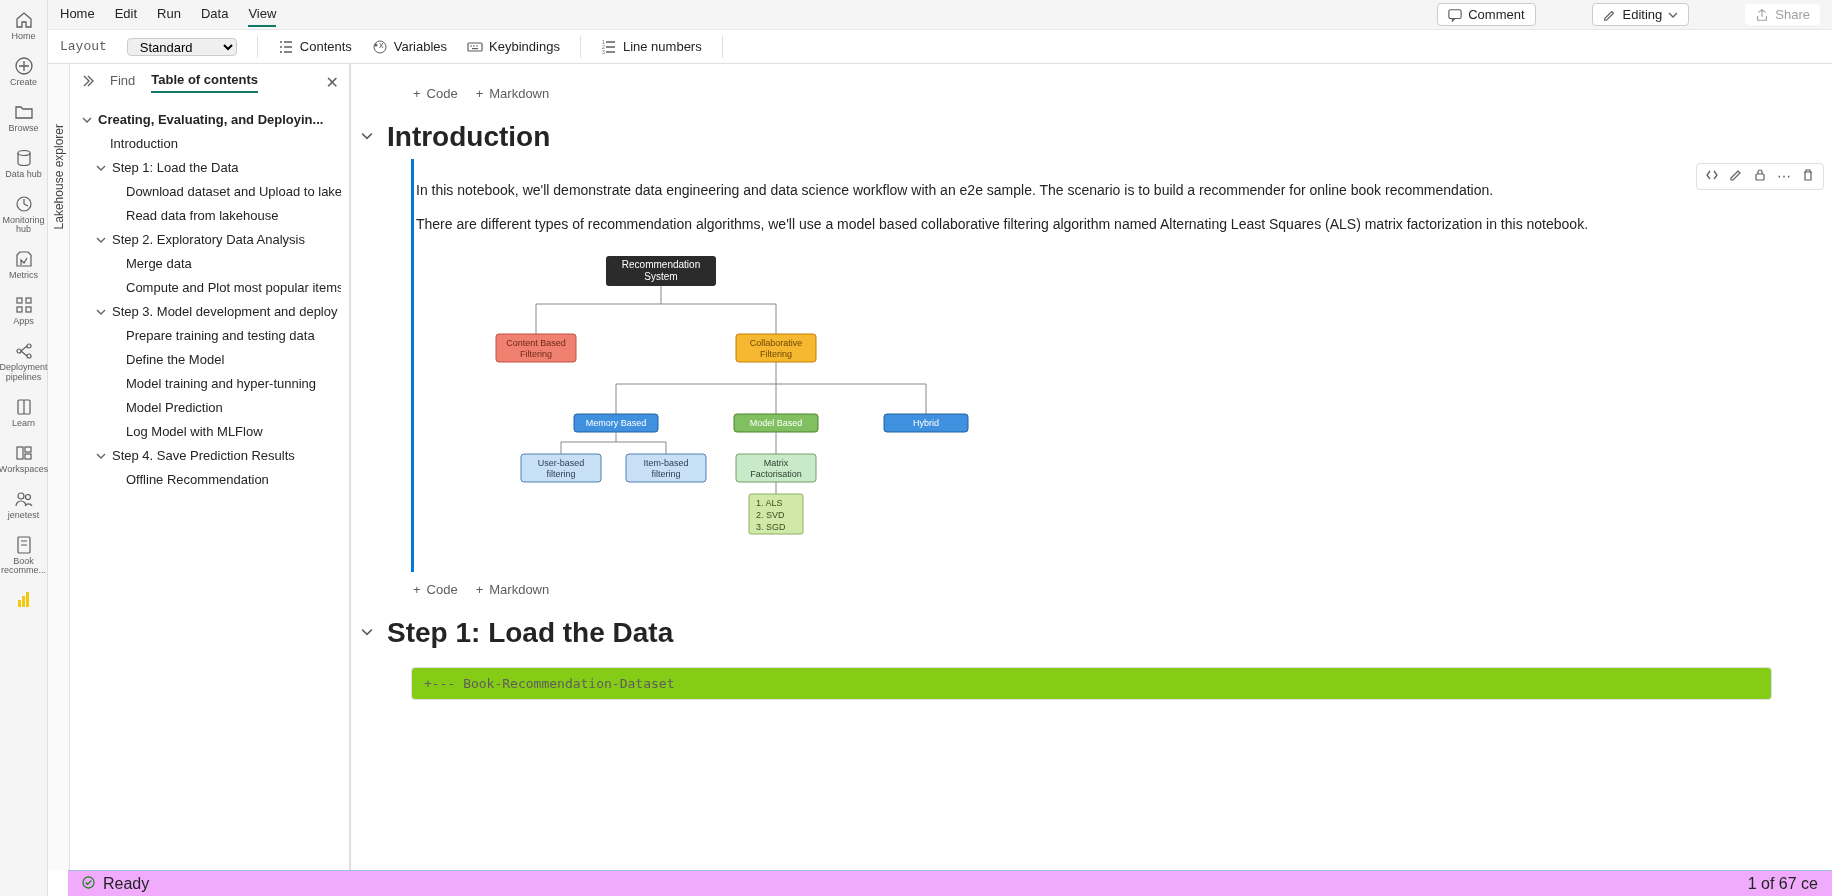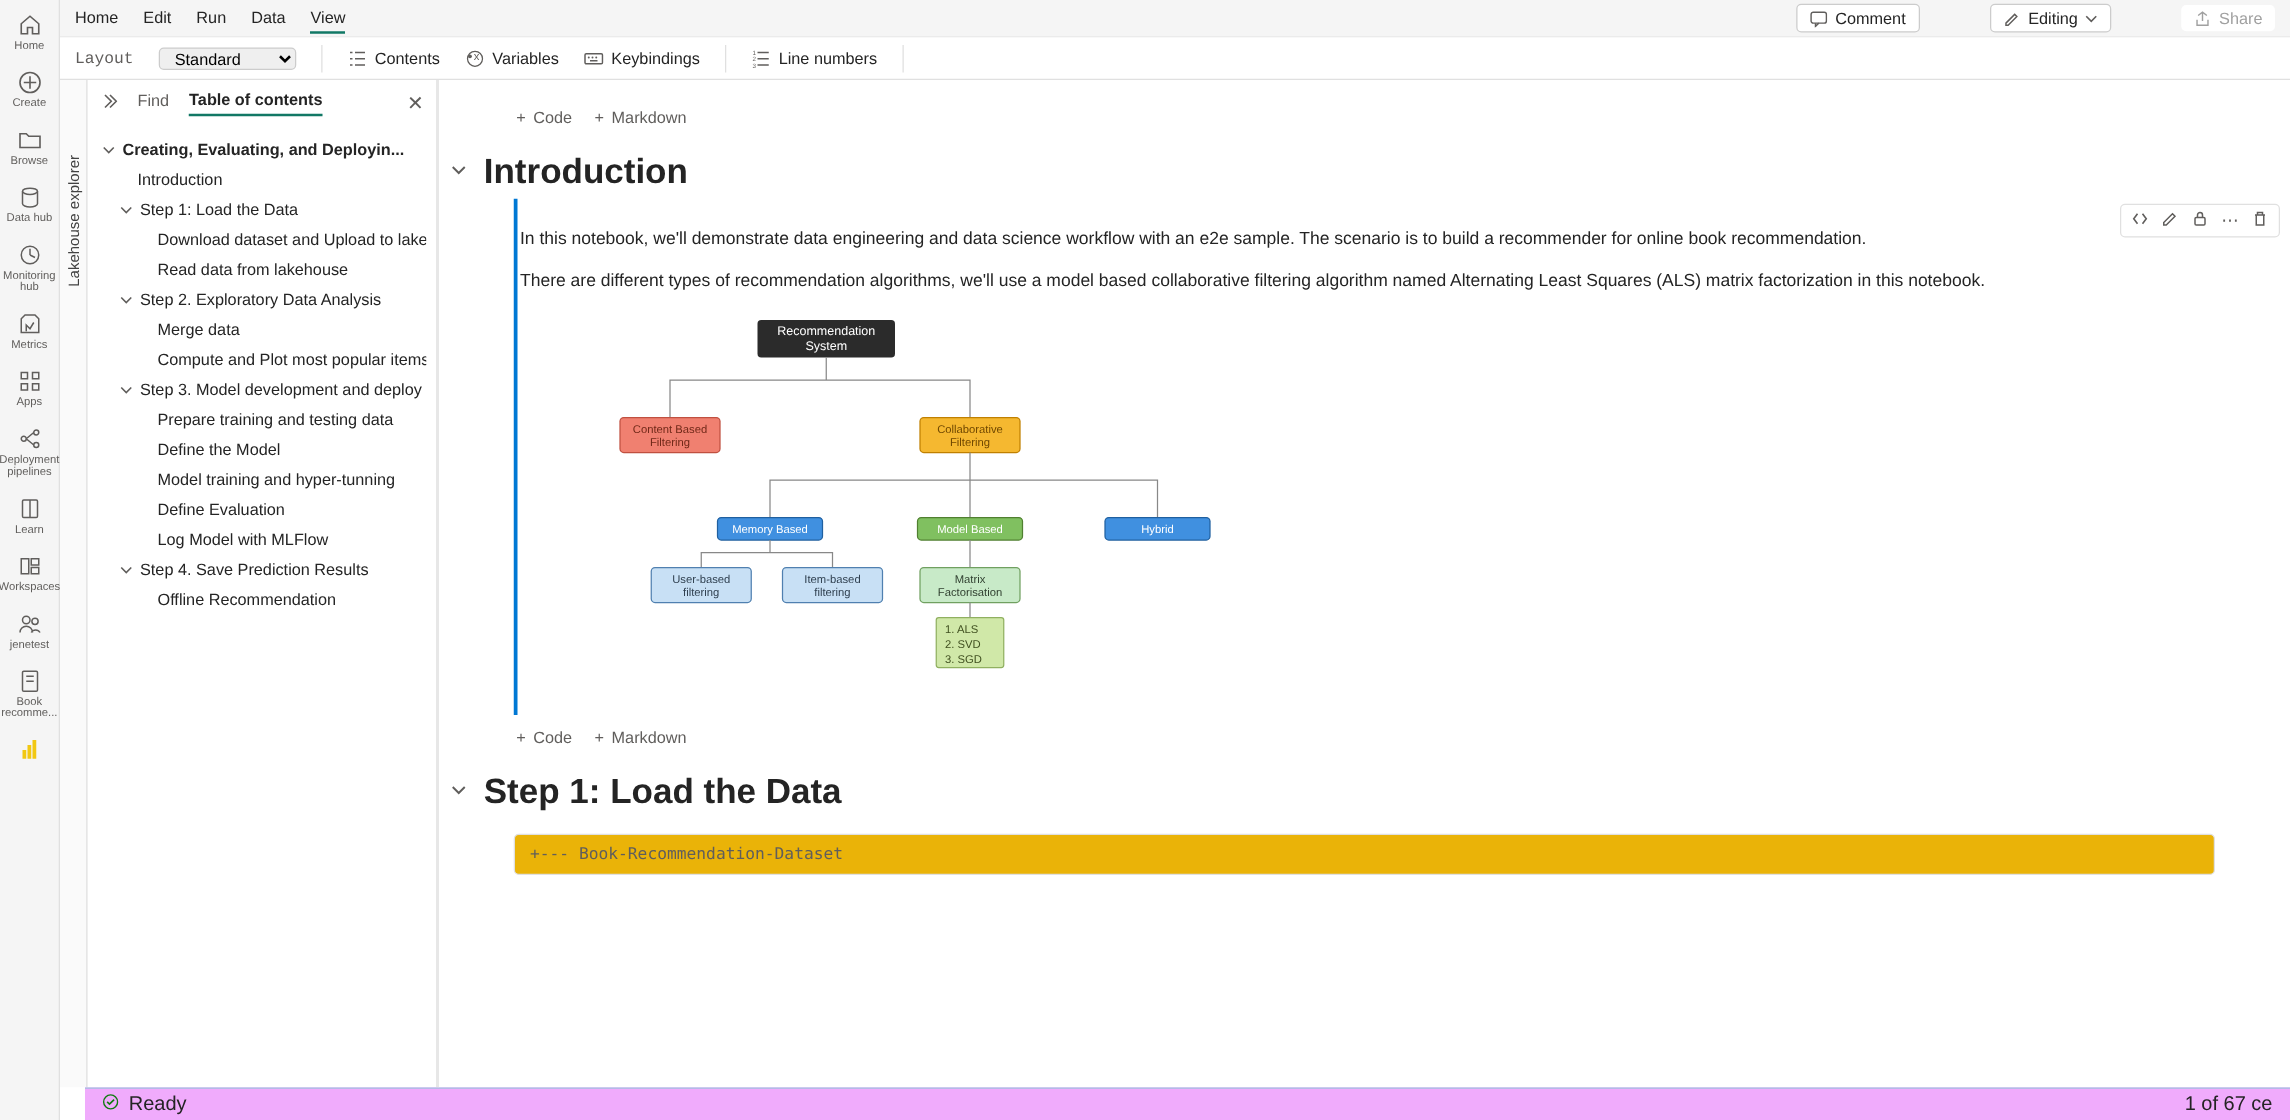--- a/index.html
+++ b/index.html
@@ -44,21 +44,21 @@
 .h1 { font-size: 38px; font-weight: 600; }
 .add-row { display: flex; gap: 18px; padding: 10px 0 12px 2px; }
 .add-btn { display: flex; align-items: center; gap: 6px; color: #605e5c; font-size: 13px; cursor: pointer; }
 .h2-row { display: flex; align-items: center; gap: 10px; margin-left: -50px; margin-top: 8px; }
 .h2 { font-size: 28px; font-weight: 600; }
 .cell { border-left: 3px solid #0078d4; padding: 22px 0 8px 2px; margin-top: 6px; position: relative; }
 .cell-toolbar { position: absolute; right: -52px; top: 4px; display: flex; gap: 10px; border: 1px solid #e0e0e0; background: #fff; border-radius: 4px; padding: 4px 8px; color: #605e5c; font-size: 14px; }
 .cell p { font-size: 14px; margin-bottom: 14px; line-height: 1.4; }
 .diagram { padding: 6px 0 10px 40px; }
 .diagram svg { display: block; }
-.code-block { background: #eab308; border: 1px solid #e0e0e0; border-radius: 4px; padding: 8px 12px; font-family: Consolas, monospace; font-size: 13px; color: #605e5c; margin-top: 18px; }
+.code-block { background: #84cc16; border: 1px solid #e0e0e0; border-radius: 4px; padding: 8px 12px; font-family: Consolas, monospace; font-size: 13px; color: #605e5c; margin-top: 18px; }
 .status { height: 26px; background: #f0abfc; display: flex; align-items: center; padding: 0 14px; font-size: 16px; color: #242424; gap: 8px; border-top: 1px solid #a0c0e0; margin-left: 20px; }
 .status .spacer { flex: 1; }
 svg { pointer-events: none; }
 .cursor-icon { position: absolute; }
 </style>
 </head>
 <body>
 
 <div class="app">
 
@@ -311,21 +311,21 @@
               <span class="chev">
                 <svg width="10" height="10" viewBox="0 0 10 10">
                   <path d="M1 3 L5 7 L9 3" fill="none" stroke="#605e5c" stroke-width="1.3"></path>
                 </svg>
               </span>
               <span>Step 3. Model development and deploy</span>
             </div>
             <div class="toc-row level3">Prepare training and testing data</div>
             <div class="toc-row level3">Define the Model</div>
             <div class="toc-row level3">Model training and hyper-tunning</div>
-            <div class="toc-row level3">Define Evaluation</div>
+            <div class="toc-row level3">Model Prediction</div>
             <div class="toc-row level3">Log Model with MLFlow</div>
             <div class="toc-row step">
               <span class="chev">
                 <svg width="10" height="10" viewBox="0 0 10 10">
                   <path d="M1 3 L5 7 L9 3" fill="none" stroke="#605e5c" stroke-width="1.3"></path>
                 </svg>
               </span>
               <span>Step 4. Save Prediction Results</span>
             </div>
             <div class="toc-row level3">Offline Recommendation</div>

